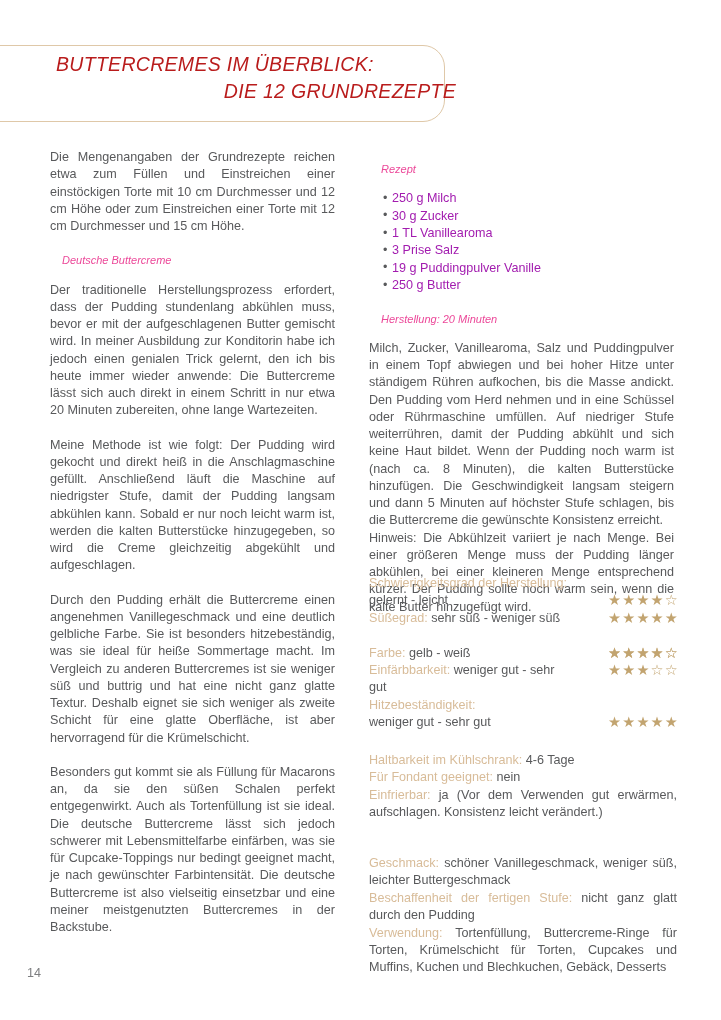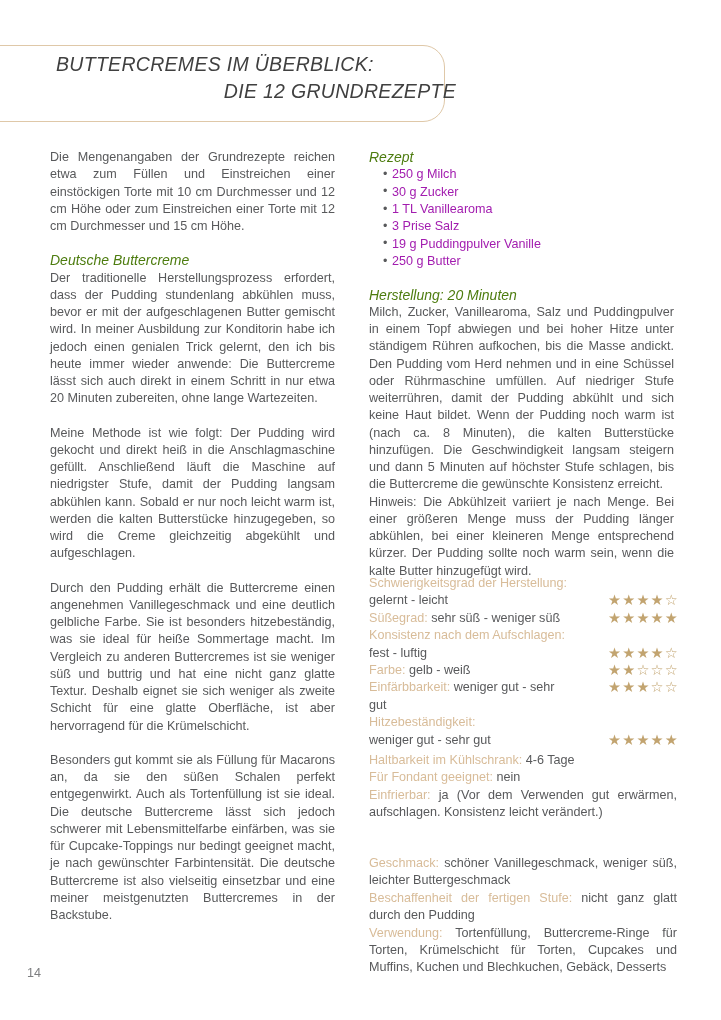--- a/index.html
+++ b/index.html
@@ -29,21 +29,21 @@
   }
   .header-title {
     position: absolute;
     left: 56px;
     top: 51px;
     width: 400px;
     font-style: italic;
     font-size: 19.5px;
     line-height: 27px;
     letter-spacing: 0.3px;
-    color: #404040;
+    color: #b91c1c;
     font-weight: 400;
   }
   .header-title .l2 { display: block; text-align: right; }
 
   
   .col-left {
     position: absolute;
     left: 50px;
     top: 149px;
     width: 285px;
@@ -61,24 +61,24 @@
     line-height: 17.25px;
     color: #58595b;
     text-align: justify;
     margin: 0 0 17px 0;
     hyphens: none;
   }
   .body-p:last-child { margin-bottom: 0; }
 
   .sec-head {
     font-style: italic;
-    font-size: 14px;
+    font-size: 11px;
     line-height: 17.25px;
-    color: #4d7c0f;
-    margin: 0;
+    color: #ec4899;
+    margin: 12px;
   }
 
   
   .ingredients {
     list-style: none;
     margin: 0;
     padding: 0 0 0 14px;
   }
   .ingredients li {
     font-size: 12.6px;
@@ -202,21 +202,20 @@
   <div class="ratings" id="ratings-block">
       <div class="rating-row">
         <div class="rating-text"><span class="rating-label">Schwierigkeitsgrad der Herstellung:</span><br><span>gelernt - leicht</span></div>
         <div class="stars row-2">★★★★☆</div>
       </div>
       <div class="rating-row">
         <div class="rating-text"><span class="rating-label">Süßegrad:</span> <span>sehr süß - weniger süß</span></div>
         <div class="stars">★★★★★</div>
       </div>
       <div class="rating-row">
-        <div class="rating-text"><span class="rating-label">Konsistenz nach dem Aufschlagen:</span><br><span>fest - luftig</span></div>
         <div class="stars row-2">★★★★☆</div>
       </div>
       <div class="rating-row">
         <div class="rating-text"><span class="rating-label">Farbe:</span> <span>gelb - weiß</span></div>
         <div class="stars">★★☆☆☆</div>
       </div>
       <div class="rating-row">
         <div class="rating-text"><span class="rating-label">Einfärbbarkeit:</span> <span>weniger gut - sehr gut</span></div>
         <div class="stars">★★★☆☆</div>
       </div>

